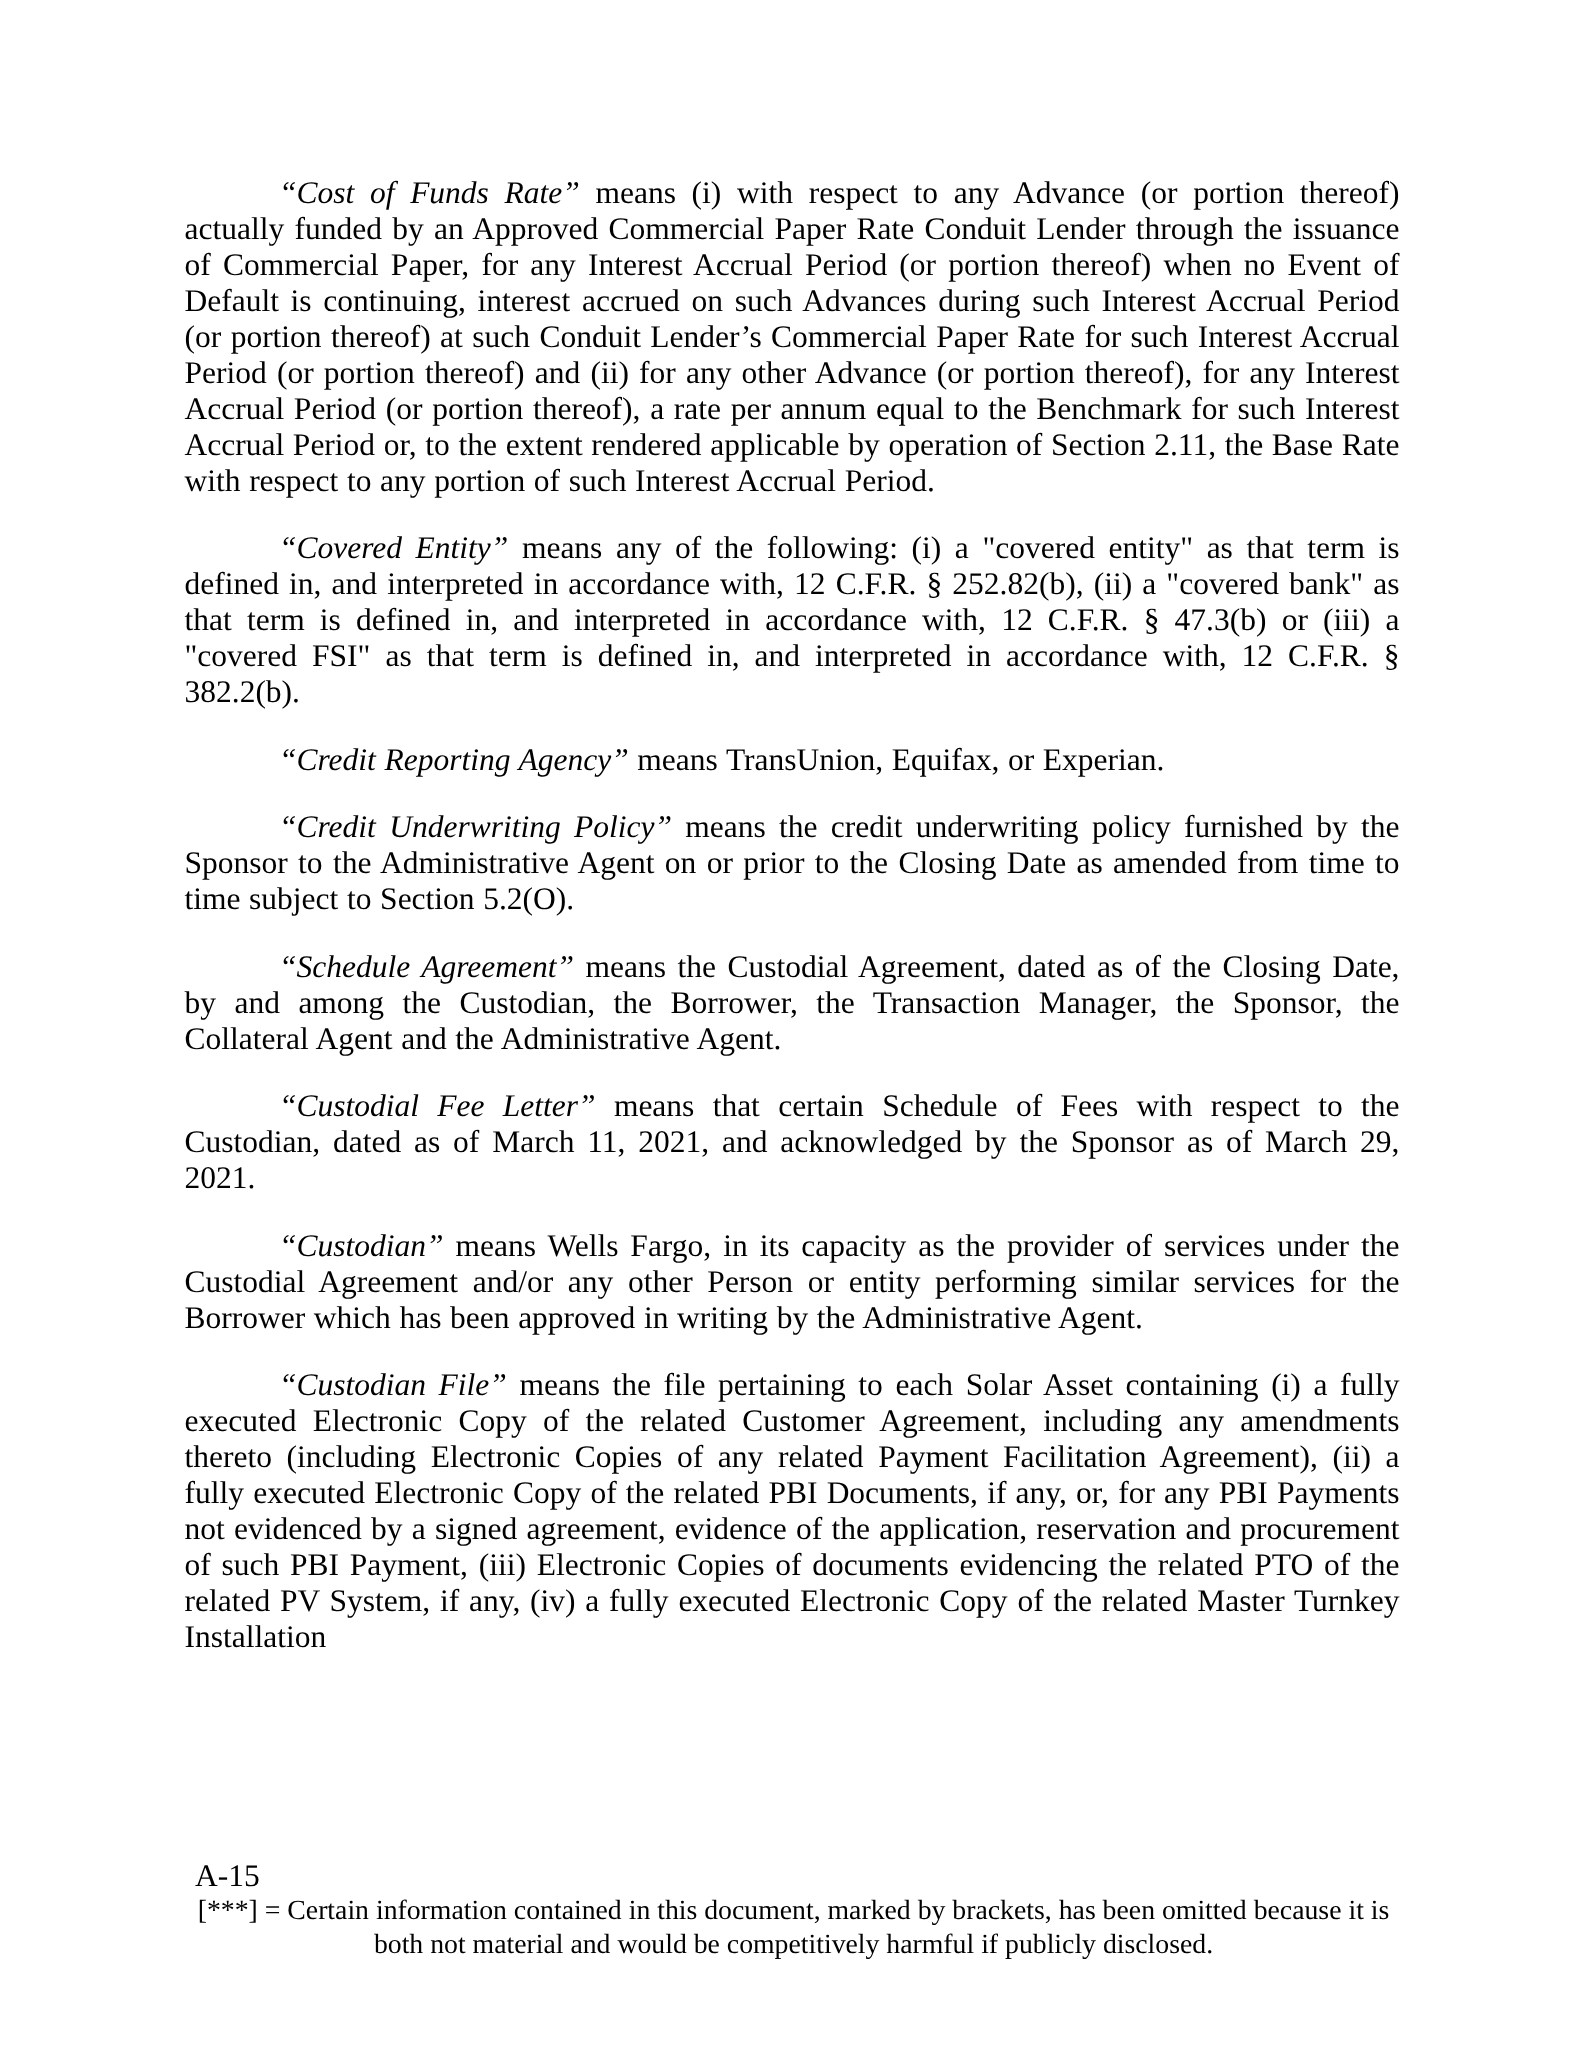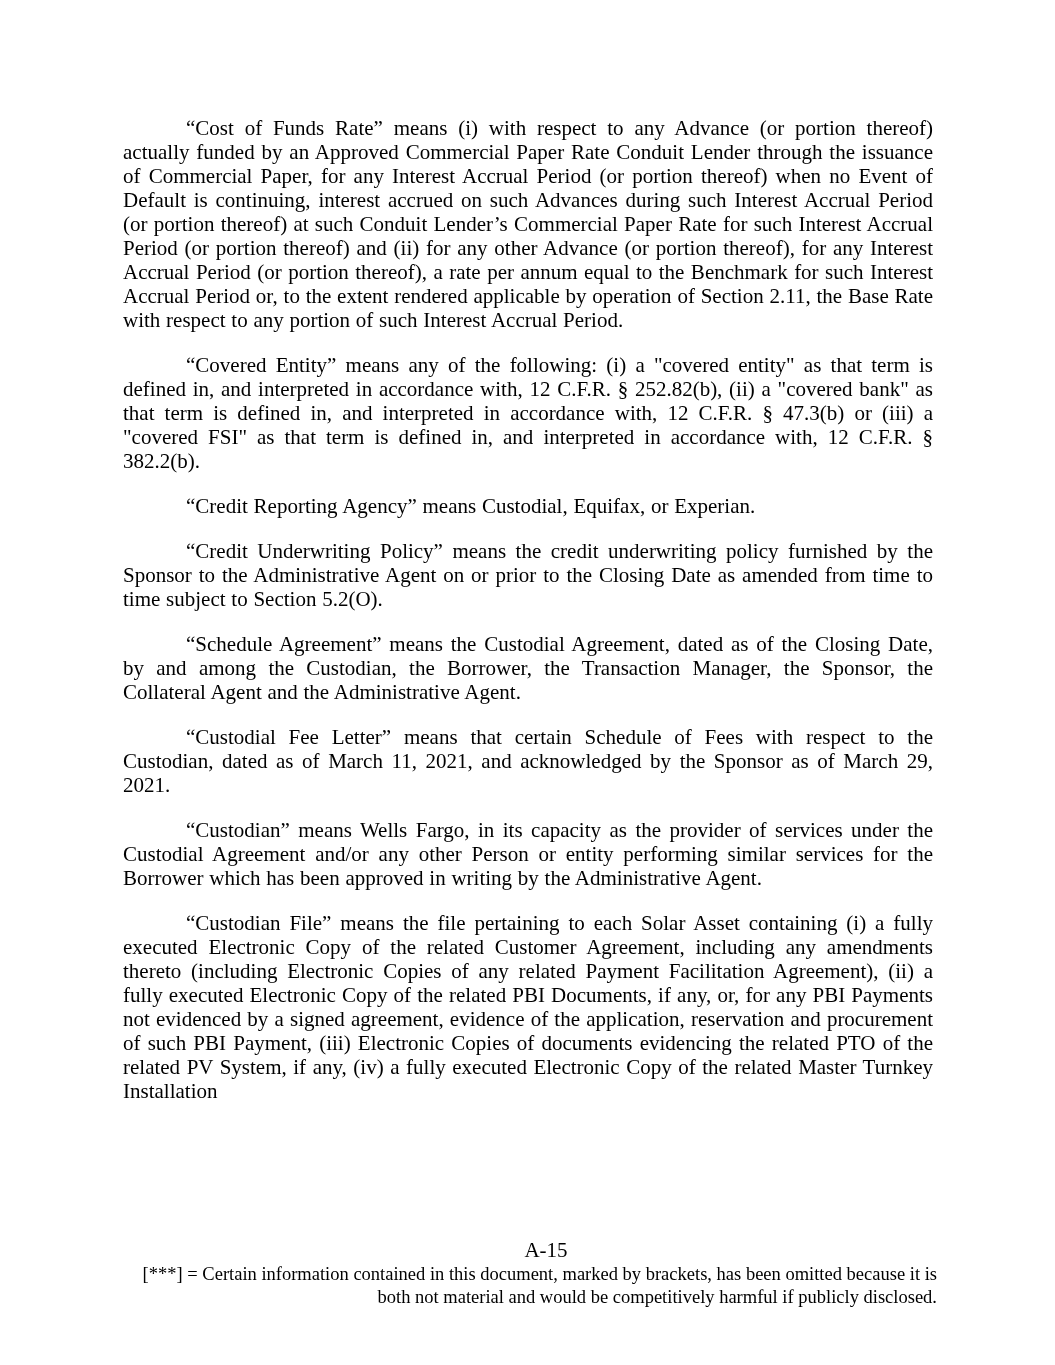--- a/index.html
+++ b/index.html
@@ -29,50 +29,50 @@
     margin: 0 0 21px 0;
     text-indent: 63px;
     word-spacing: 0.5px;
   }
   p.def.cont {
     text-align-last: justify;
     margin-bottom: 0;
     margin-top: 12px;
   }
   .term {
+    font-style: italic;
   }
   .underline {
   }
   .page-number {
     position: absolute;
-    left: 141px;
+    left: 130px;
     top: 1238px;
     width: 810px;
-    text-align: center;
     font-size: 21px;
     line-height: 24px;
   }
   .footnote {
     position: absolute;
     left: 121px;
     top: 1263px;
     width: 816px;
     font-size: 18.5px;
     line-height: 23px;
-    text-align: right;
+    text-align: center;
   }
 </style>
 </head>
 <body>
 
 <div class="page">
   <div class="content">
       <p class="def"><span class="term">“Cost of Funds Rate”</span><span> means (i) with respect to any Advance (or portion thereof) actually funded by an Approved Commercial Paper Rate Conduit Lender through the issuance of Commercial Paper, for any Interest Accrual Period (or portion thereof) when no Event of Default is continuing, interest accrued on such Advances during such Interest Accrual Period (or portion thereof) at such Conduit Lender’s Commercial Paper Rate for such Interest Accrual Period (or portion thereof) and (ii) for any other Advance (or portion thereof), for any Interest Accrual Period (or portion thereof), a rate per annum equal to the Benchmark for such Interest Accrual Period or, to the extent rendered applicable by operation of Section 2.11, the Base Rate with respect to any portion of such Interest Accrual Period.</span></p>
       <p class="def"><span class="term">“Covered Entity”</span><span> means any of the following: (i) a "covered entity" as that term is defined in, and interpreted in accordance with, 12 C.F.R. § 252.82(b), (ii) a "covered bank" as that term is defined in, and interpreted in accordance with, 12 C.F.R. § 47.3(b) or (iii) a "covered FSI" as that term is defined in, and interpreted in accordance with, 12 C.F.R. § 382.2(b).</span></p>
-      <p class="def"><span class="term">“Credit Reporting Agency”</span><span> means Custodial, Equifax, or Experian.</span></p>
+      <p class="def"><span class="term">“Credit Reporting Agency”</span><span> means TransUnion, Equifax, or Experian.</span></p>
       <p class="def"><span class="term">“Credit Underwriting Policy”</span><span> means the credit underwriting policy furnished by the Sponsor to the Administrative Agent on or prior to the Closing Date as amended from time to time subject to </span><span class="underline">Section 5.2(O)</span><span>.</span></p>
       <p class="def"><span class="term">“Schedule Agreement”</span><span> means the Custodial Agreement, dated as of the Closing Date, by and among the Custodian, the Borrower, the Transaction Manager, the Sponsor, the Collateral Agent and the Administrative Agent.</span></p>
       <p class="def"><span class="term">“Custodial Fee Letter”</span><span> means that certain Schedule of Fees with respect to the Custodian, dated as of March 11, 2021, and acknowledged by the Sponsor as of March 29, 2021.</span></p>
       <p class="def"><span class="term">“Custodian”</span><span> means Wells Fargo, in its capacity as the provider of services under the Custodial Agreement and/or any other Person or entity performing similar services for the Borrower which has been approved in writing by the Administrative Agent.</span></p>
       <p class="def cont"><span class="term">“Custodian File”</span><span> means the file pertaining to each Solar Asset containing (i) a fully executed Electronic Copy of the related Customer Agreement, including any amendments thereto (including Electronic Copies of any related Payment Facilitation Agreement), (ii) a fully executed Electronic Copy of the related PBI Documents, if any, or, for any PBI Payments not evidenced by a signed agreement, evidence of the application, reservation and procurement of such PBI Payment, (iii) Electronic Copies of documents evidencing the related PTO of the related PV System, if any, (iv) a fully executed Electronic Copy of the related Master Turnkey Installation</span></p>
     </div>
   <div class="page-number">A-15</div>
   <div class="footnote">[***] = Certain information contained in this document, marked by brackets, has been omitted because it is both not material and would be competitively harmful if publicly disclosed.</div>
 </div>
 

